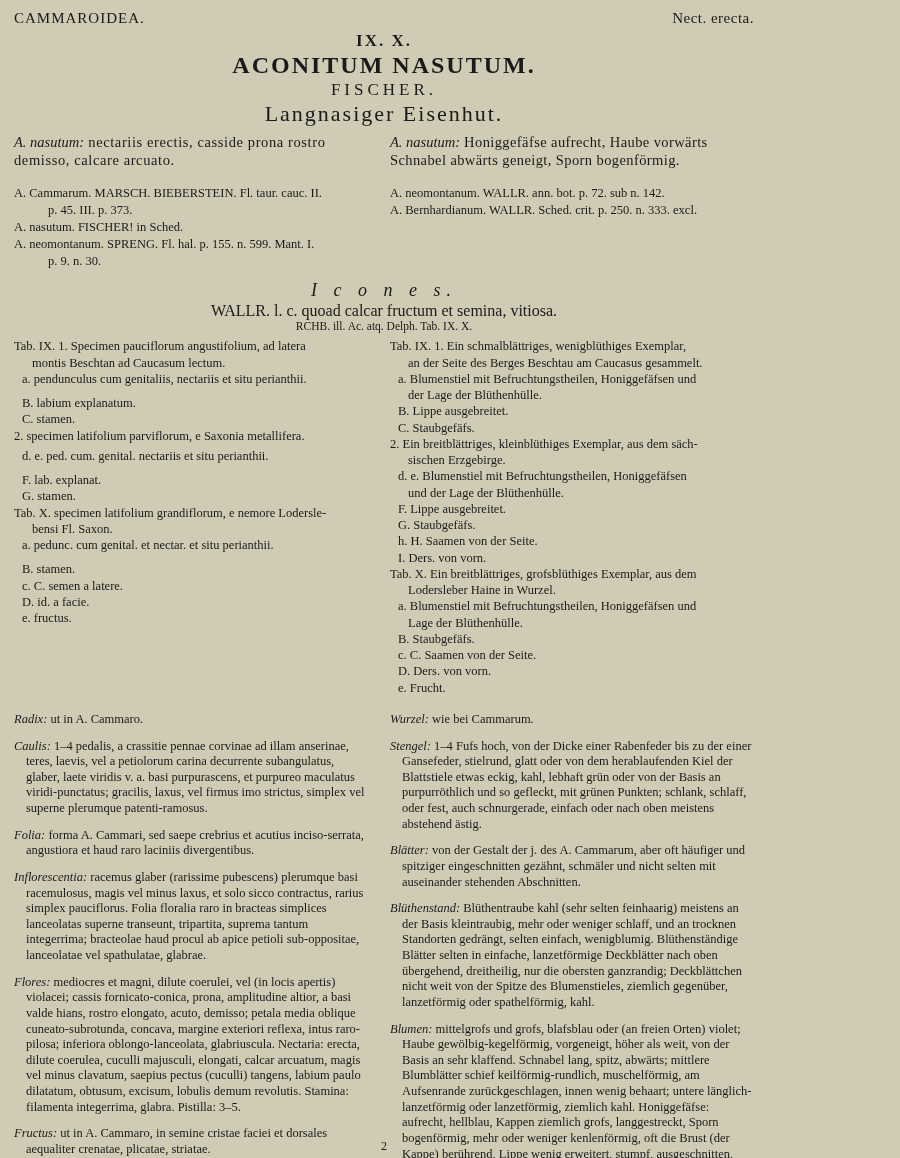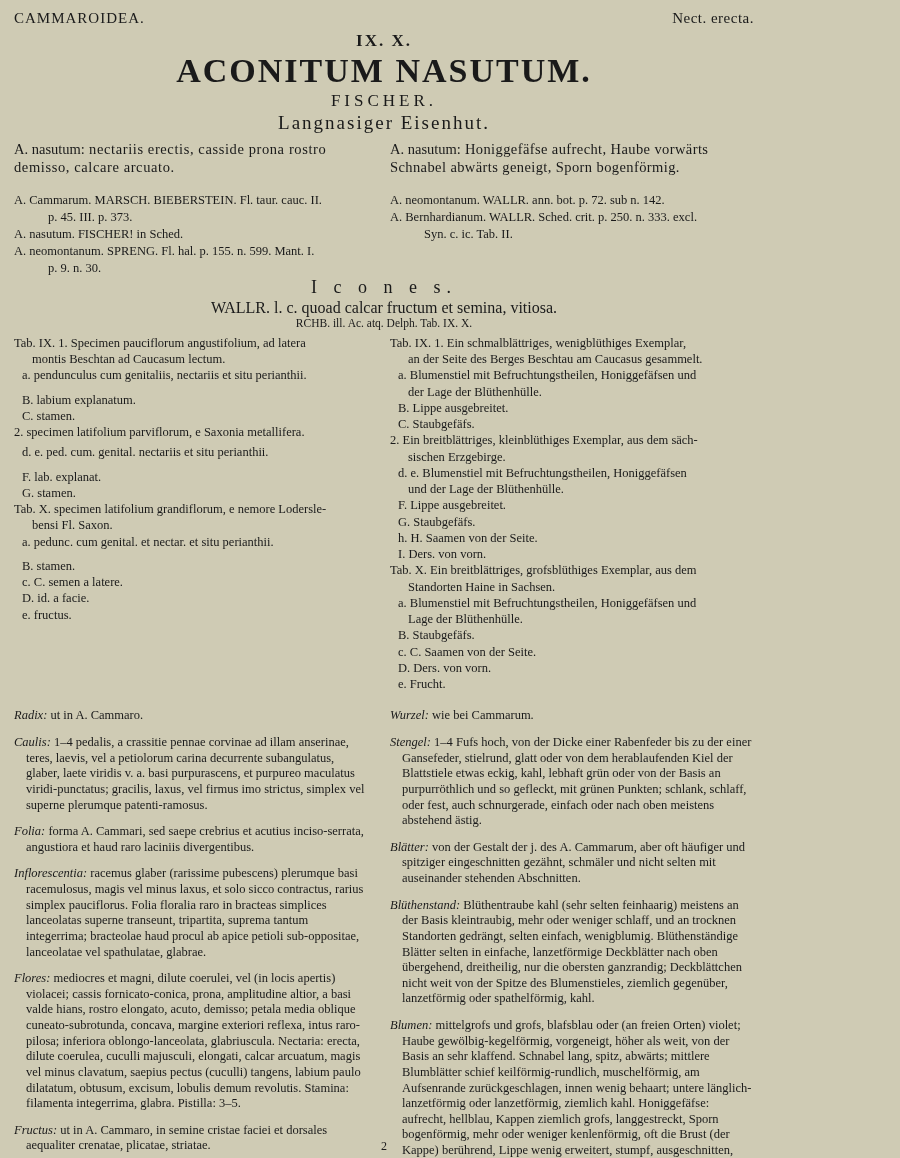--- a/index.html
+++ b/index.html
@@ -21,51 +21,52 @@
   .runhead{
     display:flex;justify-content:space-between;align-items:baseline;
     font-size:15px;letter-spacing:.5px;
     margin-bottom:2px;
   }
   .runhead .left{font-variant:small-caps;letter-spacing:1px;}
   .runhead .right{font-style:normal;}
   
   .numline{text-align:center;font-size:17px;font-weight:bold;letter-spacing:2px;margin-top:4px;}
   .title{
-    text-align:center;font-size:34px;font-weight:bold;letter-spacing:2px;
+    text-align:center;font-size:24px;font-weight:bold;letter-spacing:2px;
     margin-top:2px;line-height:1.05;
   }
   .author{
     text-align:center;font-size:17px;letter-spacing:4px;margin-top:2px;
   }
   .german-title{
-    text-align:center;font-size:19px;letter-spacing:2px;margin-top:1px;
+    text-align:center;font-size:22px;letter-spacing:2px;margin-top:1px;
   }
   
   .diag{
     display:flex;margin-top:6px;font-size:14.5px;line-height:1.25;
   }
   .diag .col{width:50%;box-sizing:border-box;}
   .diag .col.left{padding-right:10px;}
   .diag .col.right{padding-left:6px;}
-  .diag .sp{text-align:center;}
+  .diag .sp{font-style:italic;text-align:center;}
   .diag .lat{letter-spacing:.6px;}
   .diag .de{letter-spacing:.4px;}
   
   .syn{
     display:flex;margin-top:16px;font-size:12.5px;line-height:1.28;
   }
   .syn .col{width:50%;box-sizing:border-box;}
   .syn .col.left{padding-right:12px;}
   .syn .col.right{padding-left:6px;}
   .syn p{margin:0 0 1px 0;text-indent:0;}
   .syn .ind{padding-left:34px;}
   
   .icones-head{
-    text-align:center;font-size:18px;letter-spacing:6px;
+    text-align:center;font-size:18px;letter-spacing:6px;font-style:italic;
+    margin-top:10px;
   }
   .icones-sub{text-align:center;font-size:16px;margin-top:1px;}
   .icones-sub2{text-align:center;font-size:11.5px;}
   
   .plates{display:flex;margin-top:6px;font-size:12.5px;line-height:1.3;}
   .plates .col{width:50%;box-sizing:border-box;}
   .plates .col.left{padding-right:14px;}
   .plates .col.right{padding-left:6px;}
   .plates p{margin:0;}
   .plates .h1{text-indent:-14px;padding-left:14px;}
@@ -117,21 +118,20 @@
     <div class="col left">
       <p>A. Cammarum. MARSCH. BIEBERSTEIN. Fl. taur. cauc. II.</p>
       <p class="ind">p. 45. III. p. 373.</p>
       <p>A. nasutum. FISCHER! in Sched.</p>
       <p>A. neomontanum. SPRENG. Fl. hal. p. 155. n. 599. Mant. I.</p>
       <p class="ind">p. 9. n. 30.</p>
     </div>
     <div class="col right">
       <p>A. neomontanum. WALLR. ann. bot. p. 72. sub n. 142.</p>
       <p>A. Bernhardianum. WALLR. Sched. crit. p. 250. n. 333. excl.</p>
-      <p class="ind">Syn. c. ic. Tab. II.</p>
     </div>
   </div>
 
   <div class="icones-head">I c o n e s.</div>
   <div class="icones-sub">WALLR. l. c. quoad calcar fructum et semina, vitiosa.</div>
   <div class="icones-sub2">RCHB. ill. Ac. atq. Delph. Tab. IX. X.</div>
 
   <div class="plates">
     <div class="col left" id="plates-left">
         <p class="h1">Tab. IX. 1. Specimen pauciflorum angustifolium, ad latera</p>
@@ -164,21 +164,21 @@
         <p class="lvl1">C. Staubgefäfs.</p>
         <p class="h1">2. Ein breitblättriges, kleinblüthiges Exemplar, aus dem säch-</p>
         <p class="lvl2">sischen Erzgebirge.</p>
         <p class="lvl1">d. e. Blumenstiel mit Befruchtungstheilen, Honiggefäfsen</p>
         <p class="lvl2">und der Lage der Blüthenhülle.</p>
         <p class="lvl1">F. Lippe ausgebreitet.</p>
         <p class="lvl1">G. Staubgefäfs.</p>
         <p class="lvl1">h. H. Saamen von der Seite.</p>
         <p class="lvl1">I. Ders. von vorn.</p>
         <p class="h1">Tab. X. Ein breitblättriges, grofsblüthiges Exemplar, aus dem</p>
-        <p class="lvl2">Standorten Haine in Sachsen.</p>
+        <p class="lvl2">Lodersleber Haine in Wurzel.</p>
         <p class="lvl1">a. Blumenstiel mit Befruchtungstheilen, Honiggefäfsen und</p>
         <p class="lvl2">Lage der Blüthenhülle.</p>
         <p class="lvl1">B. Staubgefäfs.</p>
         <p class="lvl1">c. C. Saamen von der Seite.</p>
         <p class="lvl1">D. Ders. von vorn.</p>
         <p class="lvl1">e. Frucht.</p>
       </div>
   </div>
 
   <div class="desc">

